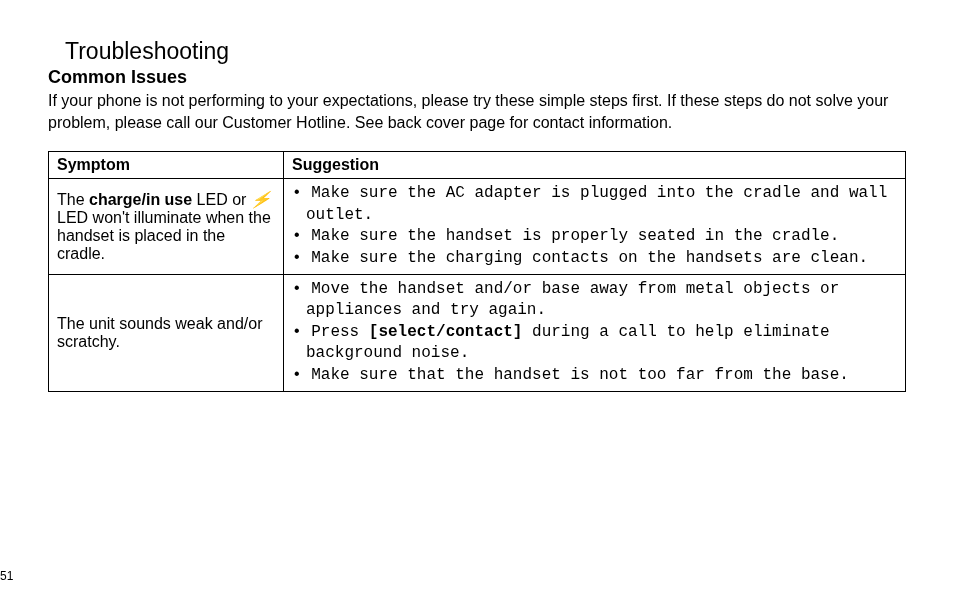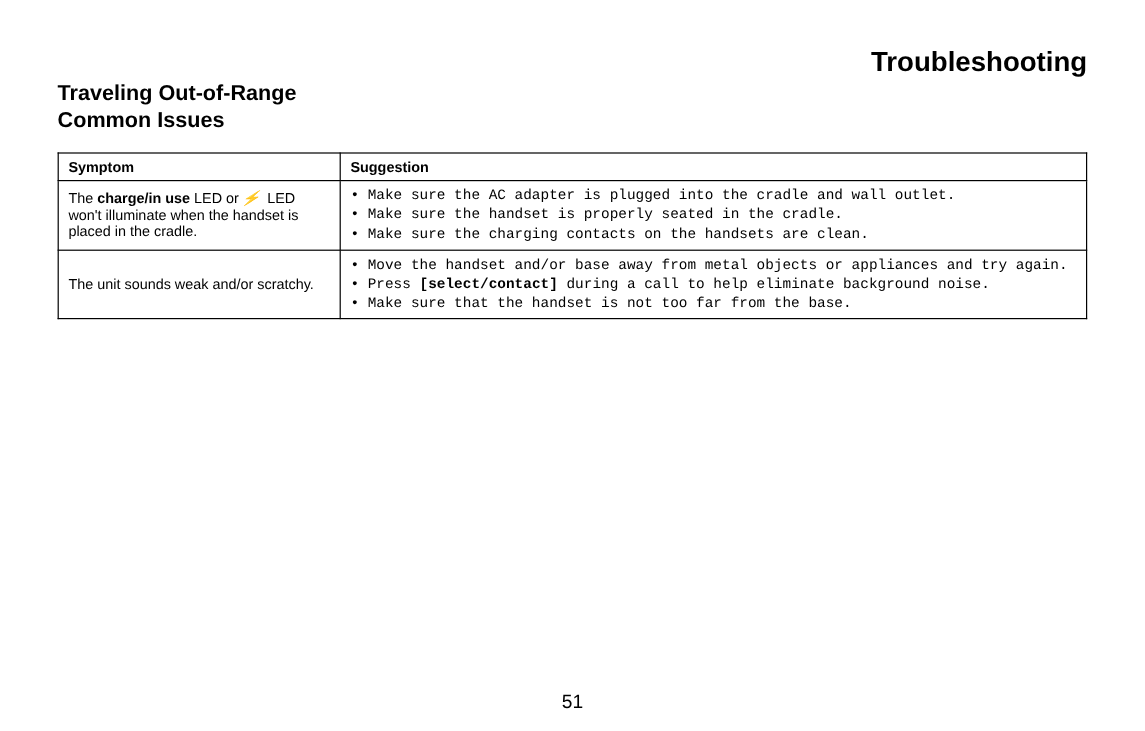--- a/index.html
+++ b/index.html
@@ -11,38 +11,37 @@
   }
   .page {
     box-sizing: border-box;
     width: 954px;
     height: 609px;
     padding: 38px 48px 0 48px;
     position: relative;
   }
   h1.title {
     font-size: 23px;
-    font-weight: bold;
-    margin: 0 0 2px 0;
-    text-align: right;
+    font-weight: normal;
+    margin: 0 0 2px 17px;
   }
   h2.section {
     font-size: 18px;
     font-weight: bold;
     margin: 0 0 2px 0;
   }
   p.body {
     font-size: 16px;
     line-height: 1.35;
     margin: 0 0 18px 0;
   }
   table.issues {
     border-collapse: collapse;
     width: 100%;
-    font-size: 12px;
+    font-size: 16px;
     table-layout: fixed;
     margin-top: 16px;
   }
   table.issues th, table.issues td {
     border: 1px solid #000;
     padding: 4px 8px;
     vertical-align: middle;
     text-align: left;
   }
   table.issues th {
@@ -60,45 +59,44 @@
     padding-left: 14px;
     text-indent: -14px;
     line-height: 1.35;
     font-family: Liberation Mono, monospace;
   }
   ul.suggestions li::before {
     content: '• ';
   }
   .page-number {
     position: absolute;
-    bottom: 14px;
+    bottom: 26px;
     left: 0;
     right: 0;
-    text-align: center;
-    font-size: 16px;
+    font-size: 12px;
   }
   .bold { font-weight: bold; text-align: right; }
   .bolt-icon {
     display: inline-block;
     font-style: italic;
     font-weight: bold;
     transform: skewX(-10deg);
     margin-right: 2px;
   }
 </style>
 </head>
 <body>
 
 <div class="page">
 
   <h1 class="title">Troubleshooting</h1>
 
-  <h2 class="section">Traveling Out-of-Range</h2>
 
   <h2 class="section">Common Issues</h2>
+  <p class="body">If your phone is not performing to your expectations, please try these simple steps first. If these steps do not solve your problem, please call our Customer Hotline. See back cover page for contact information.</p>
 
   <table class="issues">
     <colgroup>
       <col class="col-symptom">
       <col class="col-suggestion">
     </colgroup>
     <thead>
       <tr>
         <th>Symptom</th>
         <th>Suggestion</th>

